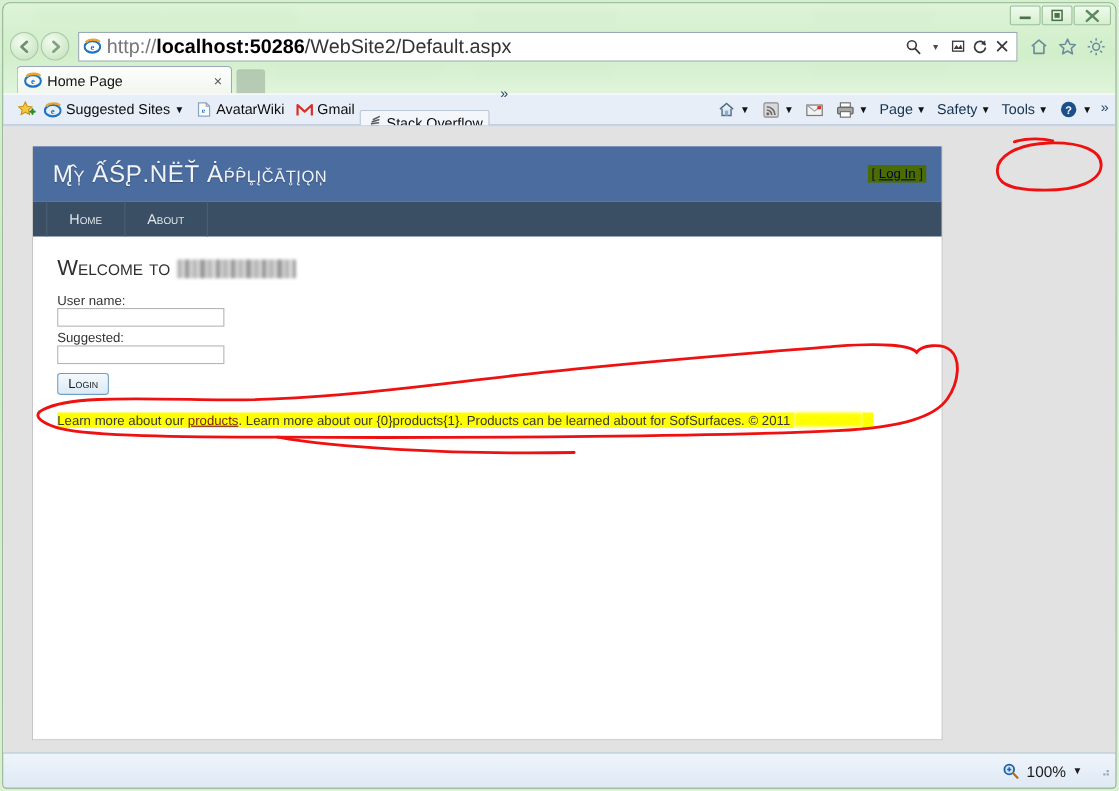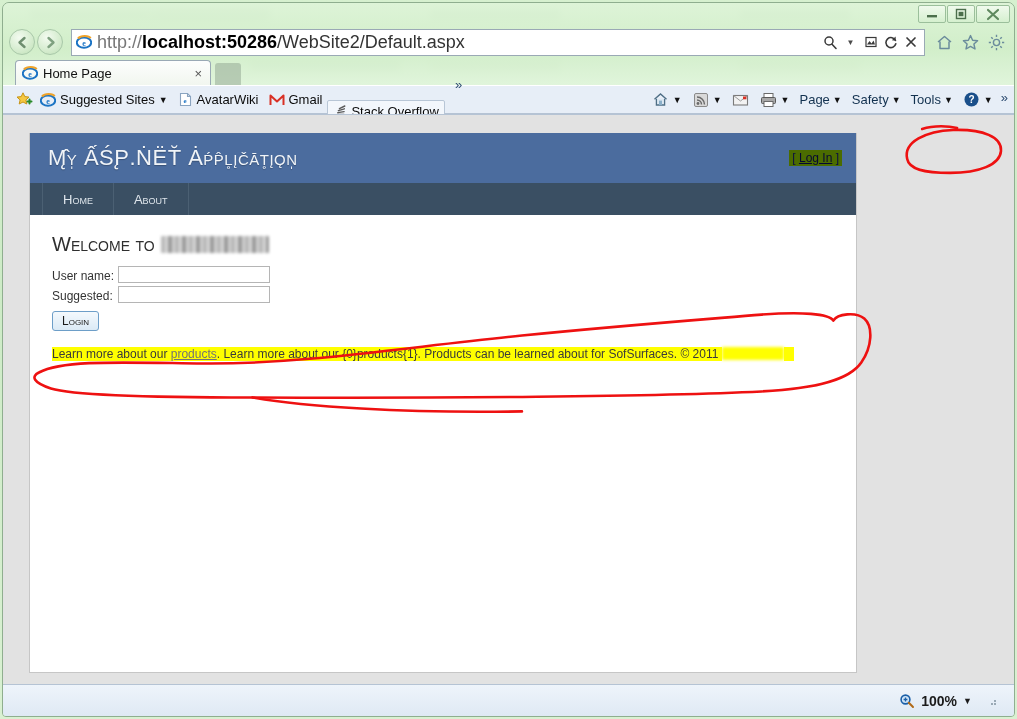--- a/index.html
+++ b/index.html
@@ -165,49 +165,49 @@
     font-size:20px; color:#2f2f2f; font-variant:small-caps;
     font-weight:normal; margin:0 0 10px 0;
     display:flex; align-items:center; gap:6px;
   }
   .redacted {
     display:inline-block;
     background: repeating-linear-gradient(90deg,#b9b9b9 0 4px,#d8d8d8 4px 7px,#9a9a9a 7px 11px,#cfcfcf 11px 14px);
     filter: blur(1.6px);
     border-radius:1px;
   }
-  .loginrow { display:flex; align-items:flex-end; margin-bottom:3px; font-size:12px; color:#333; }
+  .loginrow { display:flex; align-items:flex-start; margin-bottom:3px; font-size:12px; color:#333;flex-direction:column; }
   .loginrow label { width:66px; }
   .loginrow input {
     height:17px; width:152px; border:1px solid #b5b5b5; background:#fff;
     font-size:12px; padding:0 3px;
   }
   #loginbtn {
     margin-top:5px; font-size:12px; padding:2px 9px;
     font-variant:small-caps;
     border:1px solid #6d9ec8; border-radius:3px;
     background: linear-gradient(180deg,#f4f9fd,#dbeaf6);
     color:#1a1a1a;
   }
   #footer-note {
     margin-top:16px; font-size:12px; color:#3a3a3a; white-space:nowrap;
   }
   #footer-note .hl { background:#ffff00; }
-  #footer-note a { color:#737373; }
+  #footer-note a { color:#7f1d1d; }
 
   
   #annotations { position:absolute; inset:0; pointer-events:none; }
 
   
   #statusbar {
     position:absolute; left:0; right:0; bottom:0; height:32px;
     background: linear-gradient(180deg,#eef4fb,#dfe9f4);
     border-top:1px solid #b5c3d4;
     display:flex; align-items:center; justify-content:flex-end;
-    padding-right:16px; gap:8px;font-weight:bold;
+    padding-right:4px; gap:8px;
   }
   #zoomwrap { display:flex; align-items:center; gap:6px; font-size:14px; color:#1b1b1b; }
   #grip { width:12px; height:12px; margin-left:6px; }
 </style>
 </head>
 <body>
 
 <div id="desktop">
   <div class="blur-row" style="left:30px; top:8px; width:240px; height:12px; background:#aacba6;"></div>
   <div class="blur-row" style="left:145px; top:10px; width:10px; height:8px; background:#bedcb9;"></div>

